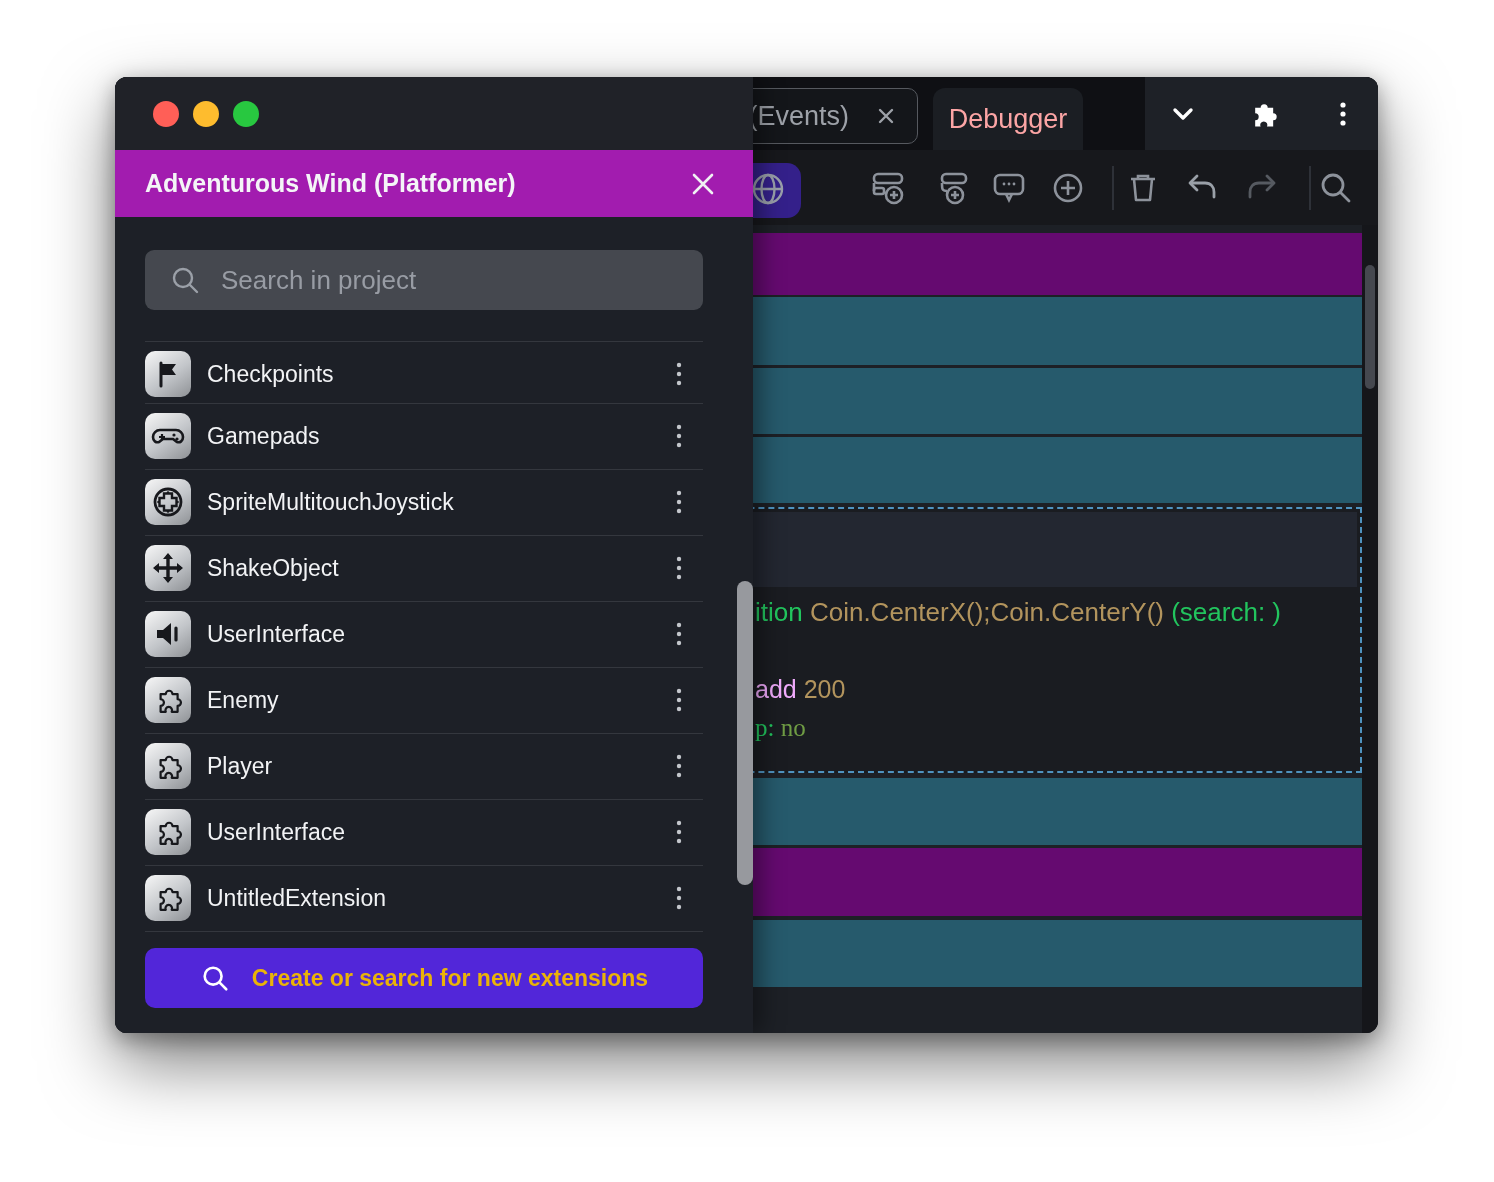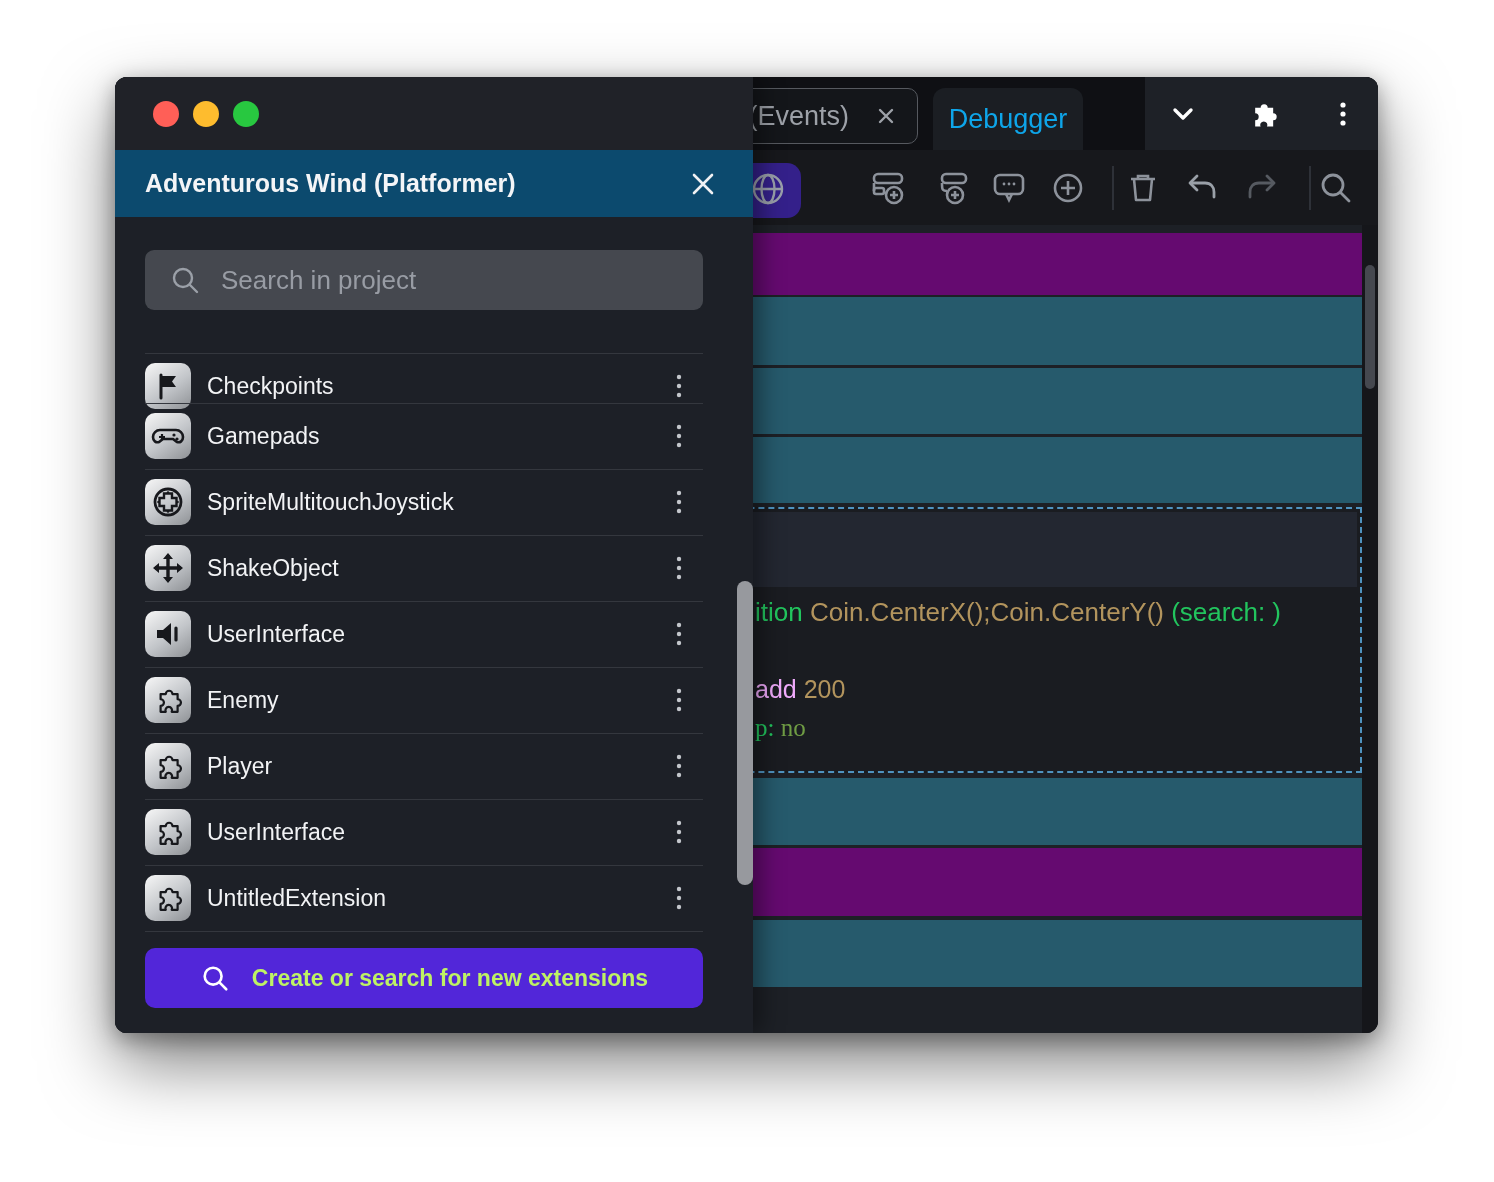--- a/index.html
+++ b/index.html
@@ -20,21 +20,21 @@
   .panel-btn.puzzle  { margin-left:36px; }
   .panel-btn.dots    { margin-left:36px; }
 
   .tab-events { position:absolute; left:585px; top:11px; width:218px; height:56px;
     border:1.5px solid #56595f; border-radius:10px; background:#14161a;
     display:flex; align-items:center; justify-content:flex-end; padding-right:18px; gap:24px; }
   .tab-events .tab-label { color:#9da1a8; font-size:27px; white-space:nowrap; }
   .tab-close { width:26px; height:26px; display:flex; align-items:center; justify-content:center; cursor:pointer; }
   .tab-debugger { position:absolute; left:818px; top:11px; width:150px; height:62px;
     background:#1b1e23; border-radius:12px 12px 0 0; display:flex; align-items:center; justify-content:center; }
-  .tab-debugger .tab-label { color:#0ea5e9; font-size:27px; }
+  .tab-debugger .tab-label { color:#fca5a5; font-size:27px; }
 
   
   .toolbar { position:absolute; left:0; top:73px; right:0; height:75px; background:#17181c; }
   .globe-btn { position:absolute; left:620px; top:13px; width:66px; height:55px;
     background:#34208a; border-radius:0 14px 14px 0; display:flex; align-items:center; justify-content:center; }
   .tico { position:absolute; top:15px; width:46px; height:46px; display:flex; align-items:center; justify-content:center; cursor:pointer; }
   .tsep { position:absolute; top:16px; width:2px; height:44px; background:#2e3138; }
 
   
   .events-area { position:absolute; left:0; top:148px; right:0; bottom:0; background:#1d2026; }
@@ -60,21 +60,21 @@
   .c-gold { color:#b2945d; }
   .c-purple { color:#f0abfc; }
   .c-green { color:#6f9c44; }
 
   
   .drawer { position:absolute; left:0; top:0; width:638px; height:956px; background:#1d2027; z-index:10;
     box-shadow:8px 0 22px rgba(0,0,0,.40); }
   .drawer-titlebar { position:absolute; left:0; top:0; right:0; height:73px; background:#202228; }
   .light { position:absolute; top:24px; width:26px; height:26px; border-radius:50%; cursor:pointer; }
   .light.red { left:38px; } .light.yellow { left:78px; } .light.green { left:118px; }
-  .drawer-header { position:absolute; left:0; top:73px; right:0; height:67px; background:#0c4a6e;
+  .drawer-header { position:absolute; left:0; top:73px; right:0; height:67px; background:#a21caf;
     display:flex; align-items:center; }
   .drawer-title { margin-left:30px; color:#f4f5f7; font-size:25px; font-weight:700; }
   .drawer-close { position:absolute; right:34px; top:18px; width:32px; height:32px;
     display:flex; align-items:center; justify-content:center; cursor:pointer; }
   .drawer-body { position:absolute; left:0; top:140px; right:0; bottom:0; background:#1d2027; }
 
   .search-box { position:absolute; left:30px; top:33px; width:558px; height:60px;
     background:#45484f; border-radius:9px; display:flex; align-items:center; }
   .search-box svg { margin-left:24px; flex:0 0 auto; }
   .search-input { flex:1; margin-left:20px; margin-right:16px; background:transparent; border:none; outline:none;
@@ -87,21 +87,21 @@
   .item-icon { position:absolute; left:30px; top:10px; width:46px; height:46px; border-radius:10px;
     background:linear-gradient(145deg,#f7f7f7 0%,#c2c5c9 55%,#8e9195 100%);
     display:flex; align-items:center; justify-content:center; }
   .item-label { position:absolute; left:92px; top:0; height:66px; display:flex; align-items:center;
     color:#f2f3f5; font-size:23px; font-weight:500; }
   .kebab { position:absolute; left:546px; top:15px; width:36px; height:36px;
     display:flex; align-items:center; justify-content:center; cursor:pointer; }
   .list-end { position:absolute; left:30px; right:50px; height:1px; background:#34373e; top:714px; }
 
   .cta-btn { position:absolute; left:30px; top:731px; width:558px; height:60px; border:none; border-radius:10px;
-    background:#5226d9; color:#bef264; display:flex; align-items:center; justify-content:center; gap:22px;
+    background:#5226d9; color:#eab308; display:flex; align-items:center; justify-content:center; gap:22px;
     font-size:23px; font-weight:700; font-family:"Liberation Sans", sans-serif; cursor:pointer; }
 
   .drawer-scroll { position:absolute; left:622px; top:504px; width:16px; height:304px;
     background:#97999e; border-radius:8px; cursor:pointer; z-index:12; }
 </style>
 </head>
 <body>
 
 <div class="window">
 
@@ -258,21 +258,21 @@
       <div class="search-box">
         <svg width="32" height="32" viewBox="0 0 32 32" fill="none" stroke="#9ba0a8" stroke-width="2.4" stroke-linecap="round">
           <circle cx="14" cy="14" r="9"></circle>
             <path d="M21 21 L28 28"></path>
           </svg>
         <input class="search-input" type="text" placeholder="Search in project" style="">
       </div>
 
       <div class="proj-list">
 
-        <div class="proj-item" style="top:16px">
+        <div class="proj-item" style="top:4px">
           <span class="divider"></span>
           <span class="item-icon">
             <svg width="30" height="30" viewBox="0 0 30 30">
                 <path d="M8 4 v23" stroke="#17181c" stroke-width="3" stroke-linecap="round"></path>
                 <path d="M8 5 h15 l-4 5.5 4 5.5 h-15 z" fill="#17181c"></path>
               </svg>
           </span>
           <span class="item-label">Checkpoints</span>
           <span class="kebab">
             <svg width="18" height="26" viewBox="0 0 18 26">

